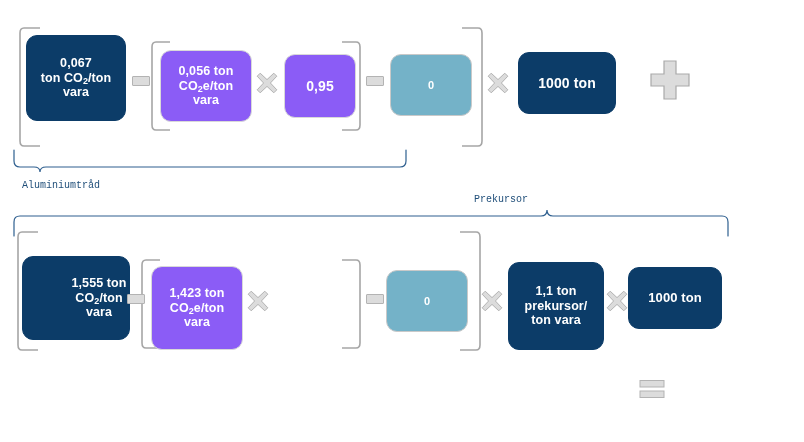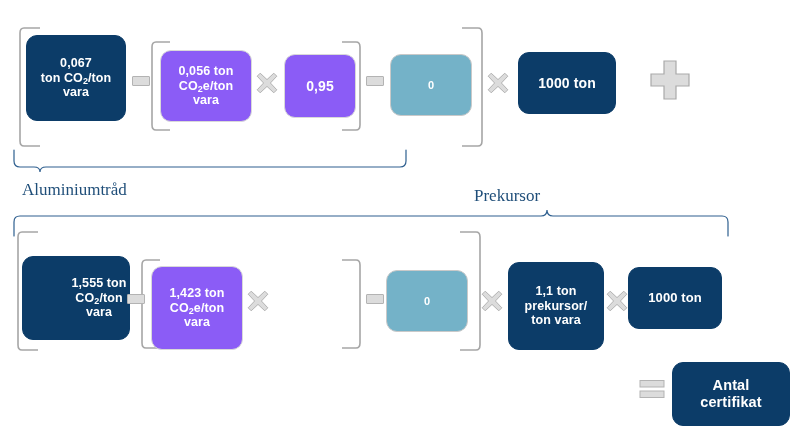--- a/index.html
+++ b/index.html
@@ -47,22 +47,22 @@
   .sbracket svg{display:block;}
 
   
   .brace{position:absolute;z-index:2;}
   .brace svg{display:block;}
 
   
   .blabel{
     position:absolute;
     color:#1f4e79;
-    font-size:17px;
-    font-family:Liberation Serif, serif;
+    font-size:10px;
+    font-family:Liberation Mono, monospace;
     white-space:nowrap;
     z-index:7;
   }
 </style>
 </head>
 <body>
 
 <div id="stage">
 
   <div class="sbracket" style="left:18px;top:26px;width:466px;height:122px;">
@@ -136,21 +136,21 @@
   </div>
 
   <div class="blabel" style="left:22px;top:180px;">Aluminiumtråd</div>
 
   <div class="brace" style="left:10px;top:208px;width:726px;height:30px;">
     <svg width="726" height="30" viewBox="0 0 726 30">
       <path d="M4 28 L4 14 Q4 8 10 8 L531 8 Q537 8 537 2 Q537 8 543 8 L712 8 Q718 8 718 14 L718 28" fill="none" stroke="#2e5f8f" stroke-width="1.2" stroke-linecap="round"></path>
     </svg>
   </div>
 
-  <div class="blabel" style="left:474px;top:186px;">Prekursor</div>
+  <div class="blabel" style="left:474px;top:194px;">Prekursor</div>
 
   <div class="sbracket" style="left:16px;top:230px;width:466px;height:122px;">
     <svg width="466" height="122" viewBox="0 0 466 122">
       <path d="M22 2 L6 2 Q2 2 2 7 L2 115 Q2 120 6 120 L22 120" fill="none" stroke="#a6a6a6" stroke-width="1.6"></path>
       <path d="M444 2 L460 2 Q464 2 464 7 L464 115 Q464 120 460 120 L444 120" fill="none" stroke="#a6a6a6" stroke-width="1.6"></path>
     </svg>
   </div>
 
   <div class="sbracket" style="left:140px;top:258px;width:222px;height:92px;">
     <svg width="222" height="92" viewBox="0 0 222 92">
@@ -214,20 +214,14 @@
     <div><span>1000 ton</span></div>
   </div>
 
   <div class="op" style="left:639px;top:379px;width:26px;height:20px;">
     <svg width="26" height="20" viewBox="0 0 26 20">
       <rect x="1" y="1.5" width="24" height="6.5" fill="#dcdcdc" stroke="#b3b3b3" stroke-width="1"></rect>
       <rect x="1" y="12" width="24" height="6.5" fill="#dcdcdc" stroke="#b3b3b3" stroke-width="1"></rect>
     </svg>
   </div>
 
-  <div class="box navy" style="left:672px;top:362px;width:118px;height:64px;font-size:14.5px;">
-    <div>
-      <span>Antal</span><br>
-      <span>certifikat</span>
-    </div>
-  </div>
 
 </div>
 
 </body></html>

